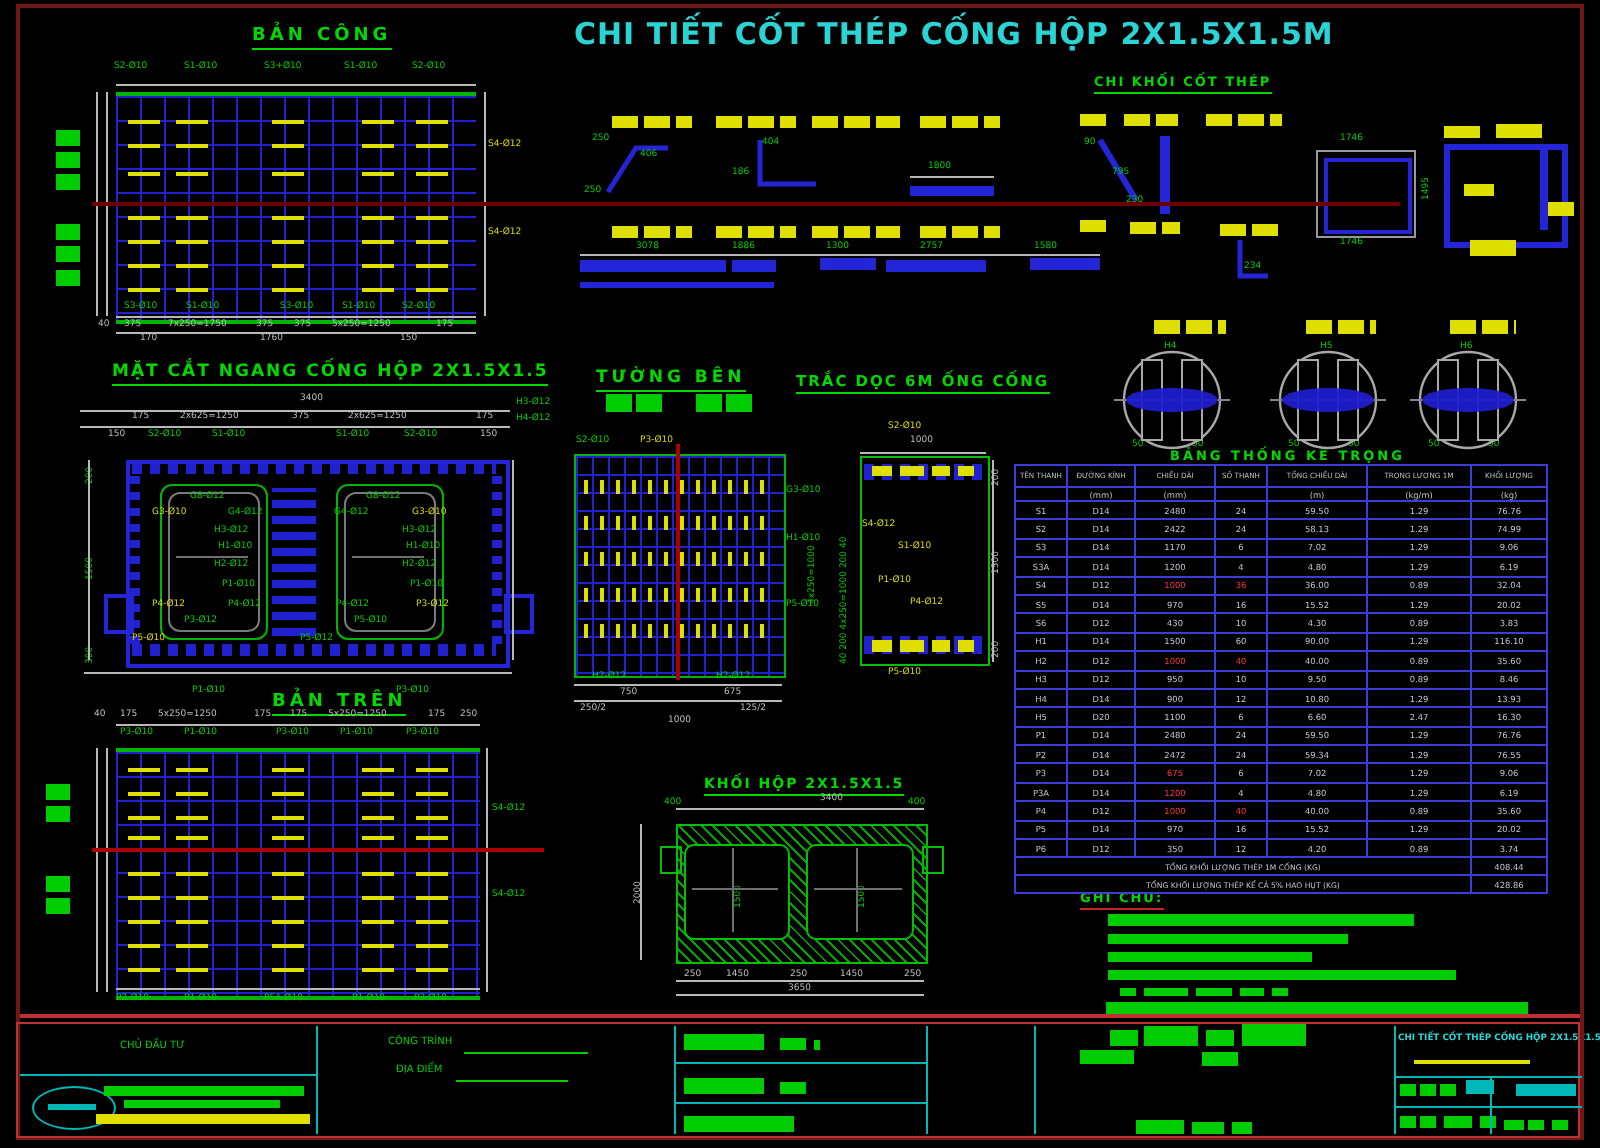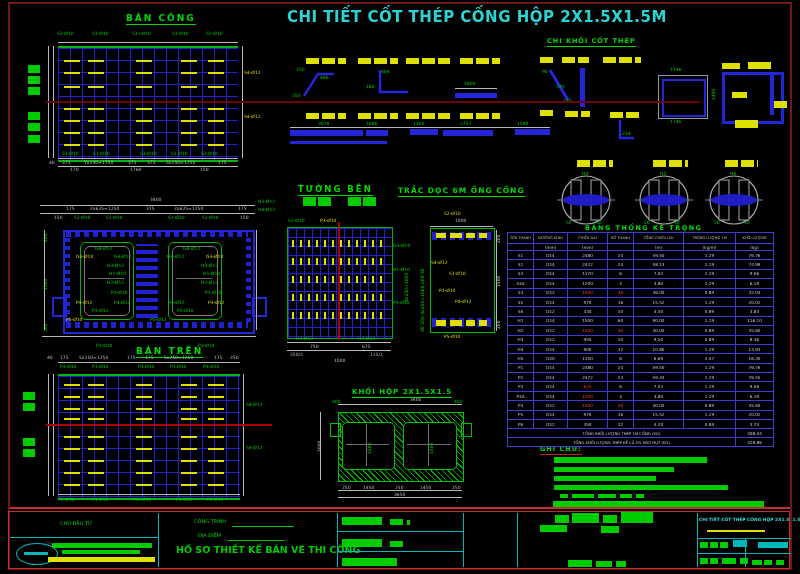--- a/index.html
+++ b/index.html
@@ -31,20 +31,21 @@
   .tbtxt{position:absolute;white-space:nowrap;line-height:1.05;}
 </style>
 </head>
 <body>
 
 <div id="sheet">
 
   <div class="abs" style="left:287px;top:8px;font-size:15px;font-weight:bold;color:#2bd4d4;letter-spacing:.5px;white-space:nowrap">CHI TIẾT CỐT THÉP CỐNG HỘP 2X1.5X1.5M</div>
   <div class="heading hu" style="left:547px;top:37px;font-size:6.5px">CHI KHỐI CỐT THÉP</div>
   <div class="heading hu" style="left:126px;top:13px;font-size:9px;letter-spacing:2px">BẢN CÔNG</div>
+  <div class="heading hu" style="left:56px;top:181px;font-size:8.5px">MẶT CẮT NGANG CỐNG HỘP 2X1.5X1.5</div>
   <div class="heading hu" style="left:136px;top:346px;font-size:9px;letter-spacing:2px">BẢN TRÊN</div>
   <div class="heading hu" style="left:298px;top:184px;font-size:8.5px;letter-spacing:2px">TƯỜNG BÊN</div>
   <div class="heading hu" style="left:398px;top:186px;font-size:7.5px">TRẮC DỌC 6M ỐNG CỐNG</div>
   <div class="heading hu" style="left:585px;top:224px;font-size:6.5px;letter-spacing:1.5px">BẢNG THỐNG KÊ TRỌNG</div>
   <div class="heading hu" style="left:352px;top:388px;font-size:7px">KHỐI HỘP 2X1.5X1.5</div>
   <div class="heading hur" style="left:540px;top:445px;font-size:6.5px">GHI CHÚ:</div>
 
   <div class="mesh" style="left:58px;top:46px;width:180px;height:112px"></div>
   <div class="mesh" style="left:58px;top:374px;width:182px;height:122px"></div>
   <div class="mesh8" style="left:287px;top:227px;width:104px;height:110px"></div>
@@ -297,21 +298,20 @@
             <td colspan="6" style="height: 8px; font-size: 3.8px;">TỔNG KHỐI LƯỢNG THÉP KỂ CẢ 5% HAO HỤT (KG)</td>
             <td>428.86</td>
           </tr>
         </tbody>
       </table>
     </div>
 
   <div class="tbtxt g" style="left:60px;top:521px;font-size:5px">CHỦ ĐẦU TƯ</div>
   <div class="tbtxt g" style="left:194px;top:519px;font-size:5px">CÔNG TRÌNH</div>
   <div class="tbtxt g" style="left:198px;top:533px;font-size:5px">ĐỊA ĐIỂM</div>
-  <div class="tbtxt g" style="left:176px;top:545px;font-size:9.5px;font-weight:bold">HỒ SƠ THIẾT KẾ BẢN VẼ THI CÔNG</div>
   <div class="tbtxt c" style="left:699px;top:518px;font-size:4.4px;font-weight:bold;width:92px">CHI TIẾT CỐT THÉP CỐNG HỘP 2X1.5X1.5M</div>
   <div class="abs" style="left:16px;top:543px;width:40px;height:20px;border:1px solid #00b8b8;border-radius:50%"></div>
 
 <div class="lbl g" style="left: 57px; top: 32px; font-size: 4.5px;">S2-Ø10</div>
     <div class="lbl g" style="left: 92px; top: 32px; font-size: 4.5px;">S1-Ø10</div>
     <div class="lbl g" style="left: 132px; top: 32px; font-size: 4.5px;">S3+Ø10</div>
     <div class="lbl g" style="left: 172px; top: 32px; font-size: 4.5px;">S1-Ø10</div>
     <div class="lbl g" style="left: 206px; top: 32px; font-size: 4.5px;">S2-Ø10</div>
     <div class="lbl g" style="left: 62px; top: 152px; font-size: 4.5px;">S3-Ø10</div>
     <div class="lbl g" style="left: 93px; top: 152px; font-size: 4.5px;">S1-Ø10</div>

